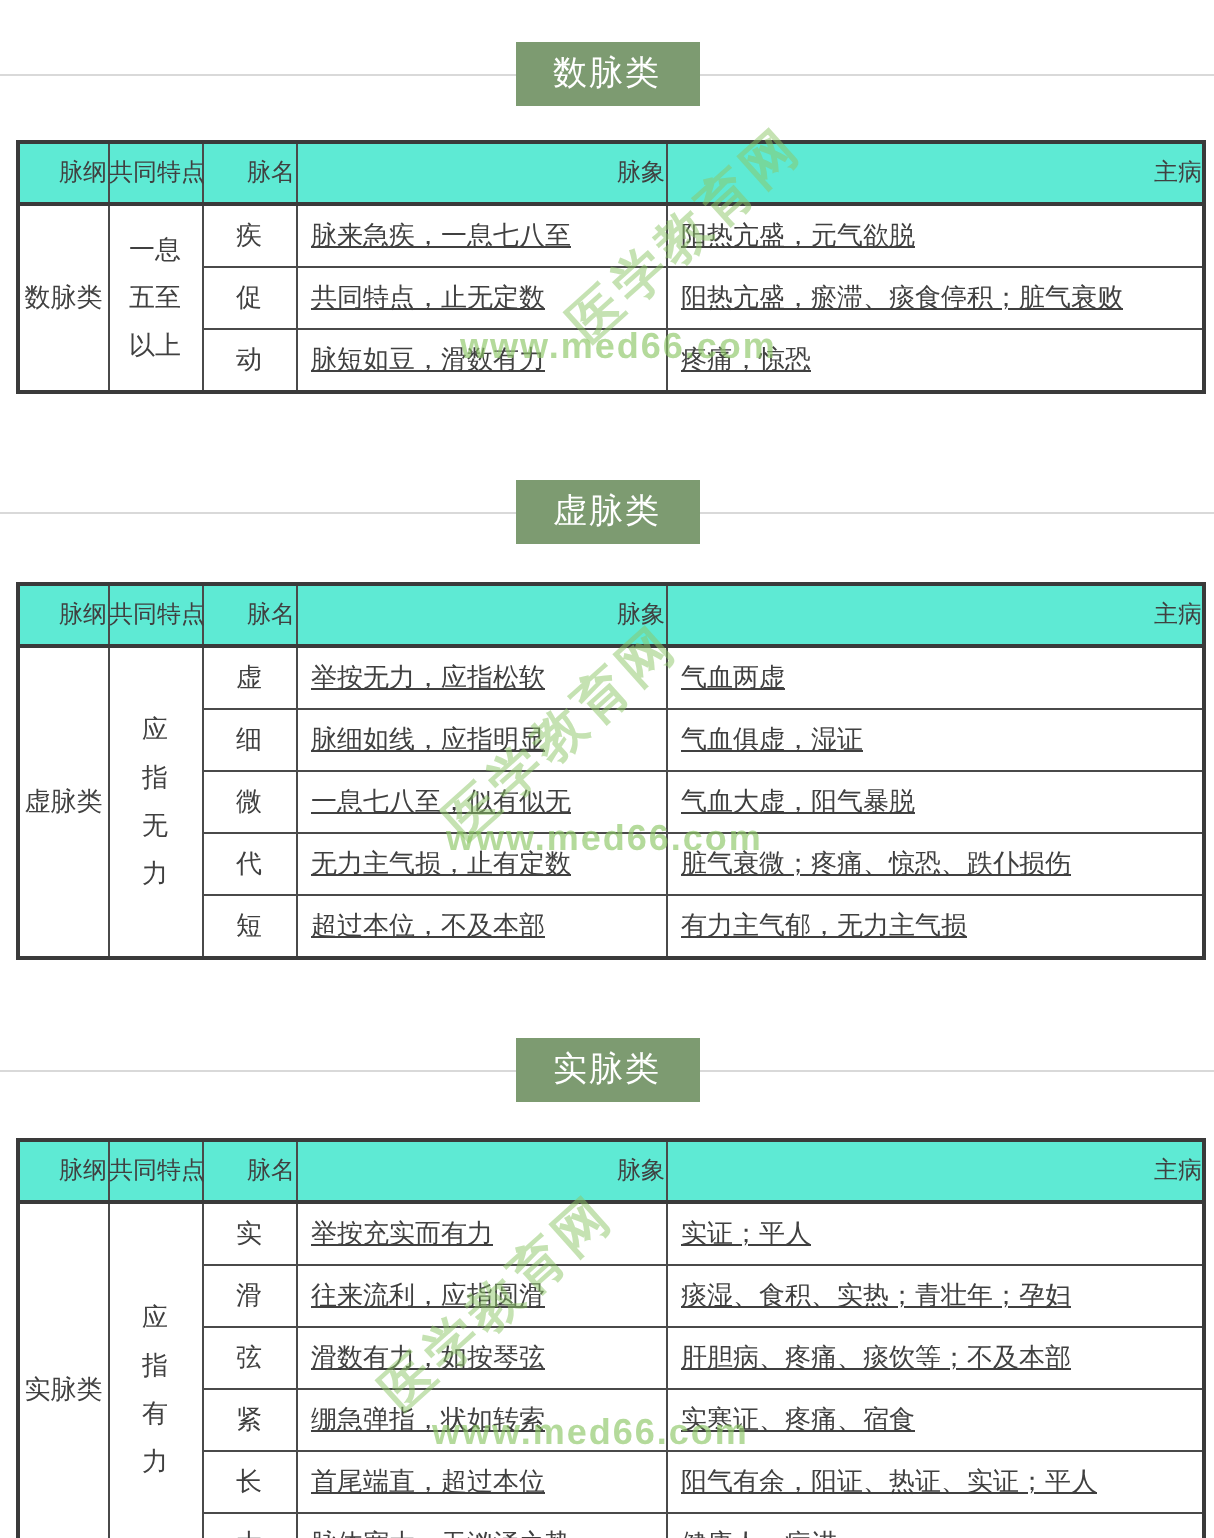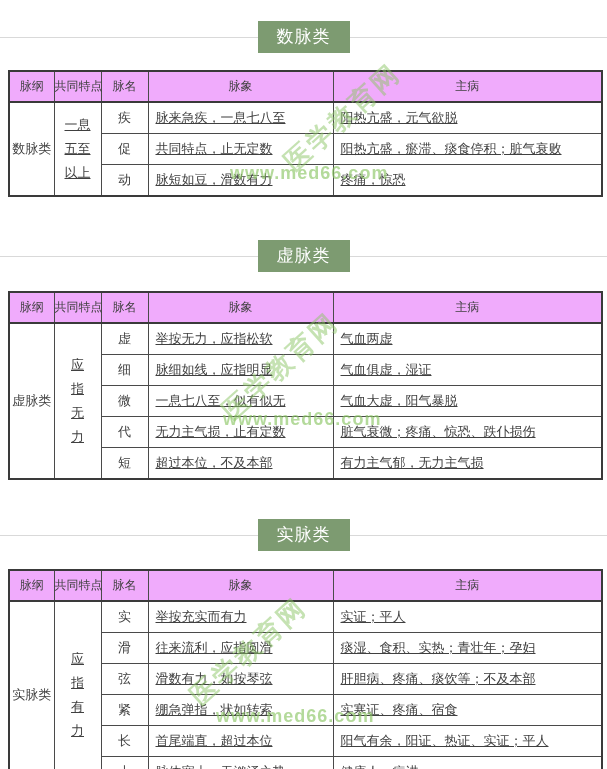--- a/index.html
+++ b/index.html
@@ -40,36 +40,36 @@
     border:2px solid #3a3a3a;
   }
   .pulse th, .pulse td {
     border:1px solid #4a4a4a;
     font-size:13px;
     color:#404040;
     height:30px;
     padding:0;
   }
   .pulse thead th {
-    background:#f0abfc;
+    background:#5eead4;
     font-weight:normal;
     font-size:12px;
-    text-align:center;
+    text-align:right;
     white-space:nowrap;
     height:29px;
     border-bottom:2px solid #3a3a3a;
   }
   .col-group { width:45px; }
   .col-feature { width:47px; }
   .col-name { width:47px; }
   .col-manif { width:185px; }
   .col-disease { width:269px; }
 
   td.group { text-align:center; }
-  td.feature { text-align:center; white-space:pre-line; line-height:24px;text-decoration:underline; }
+  td.feature { text-align:center; white-space:pre-line; line-height:24px; }
   td.pname { text-align:center; }
   td.desc { text-align:left; padding:0 2px 0 7px;text-decoration:underline; }
 
   .wm { position:absolute; pointer-events:none; white-space:nowrap; z-index:2; }
   .wm-brand {
     font-size:26px; font-weight:bold; letter-spacing:3px;
     color:rgba(140,198,101,0.50);
     transform:rotate(-42deg);
   }
   .wm-url {

